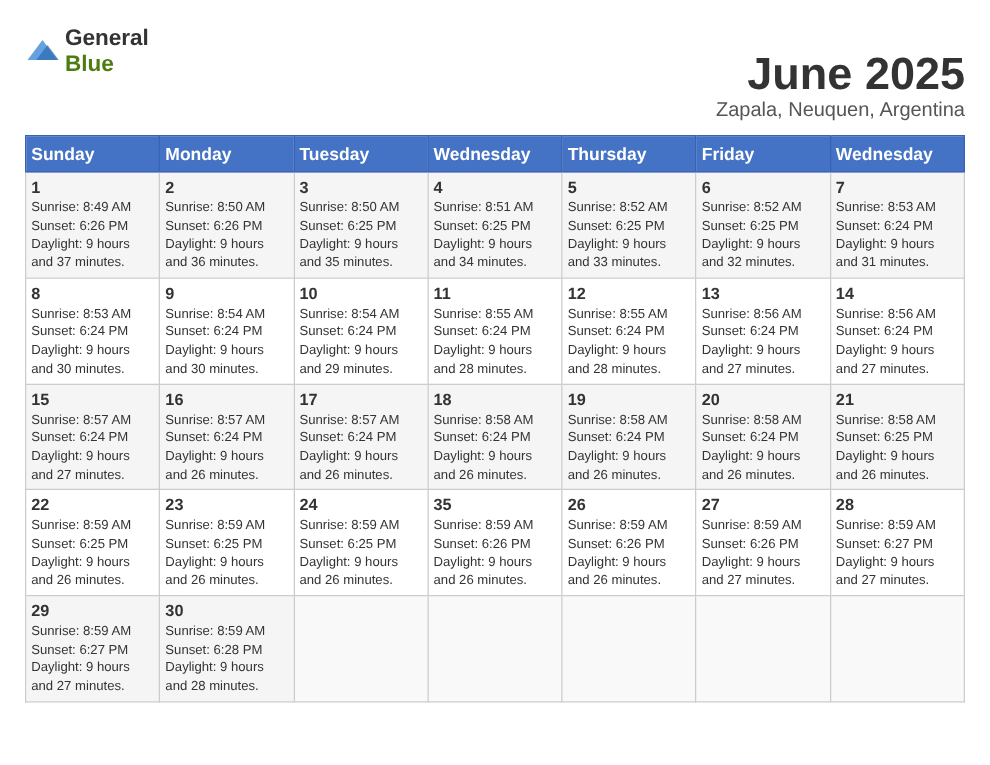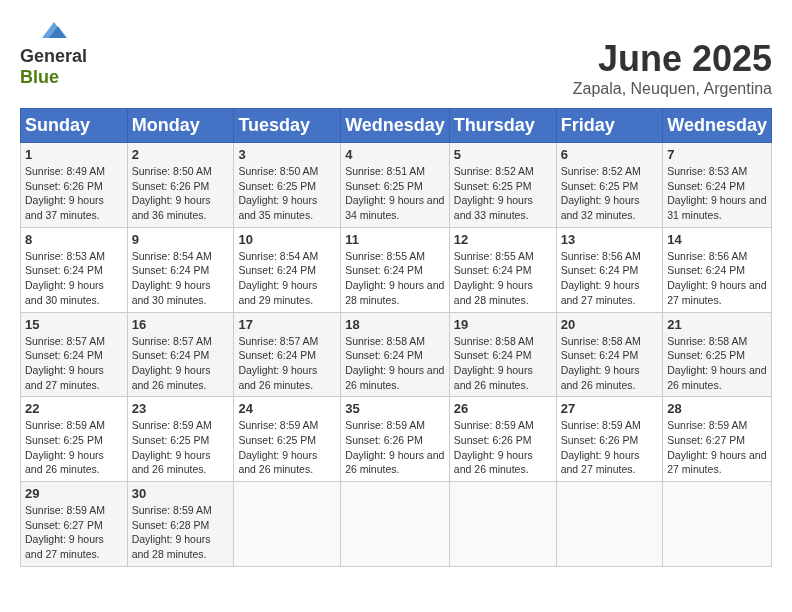--- a/index.html
+++ b/index.html
@@ -13,21 +13,20 @@
     .header-area {
       display: flex;
       justify-content: space-between;
       align-items: flex-start;
       margin-bottom: 10px;
     }
     .logo {
       display: flex;
       align-items: center;
       gap: 4px;
-      flex-direction: column;
     }
     .logo-text-general {
       font-size: 18px;
       font-weight: bold;
       color: #333;
     }
     .logo-text-blue {
       font-size: 18px;
       font-weight: bold;
       color: #4d7c0f;
@@ -52,21 +51,21 @@
     .calendar {
       width: 100%;
       border-collapse: collapse;
       font-size: 11px;
     }
     .calendar th {
       background-color: #4472c4;
       color: #fff;
       padding: 6px 4px;
       text-align: left;
-      font-size: 18px;
+      font-size: 14px;
       font-weight: bold;
       border: 1px solid #3a62b4;
     }
     .calendar td {
       border: 1px solid #ccc;
       vertical-align: top;
       padding: 4px;
       width: 107px;
       min-height: 80px;
       background: #fff;

